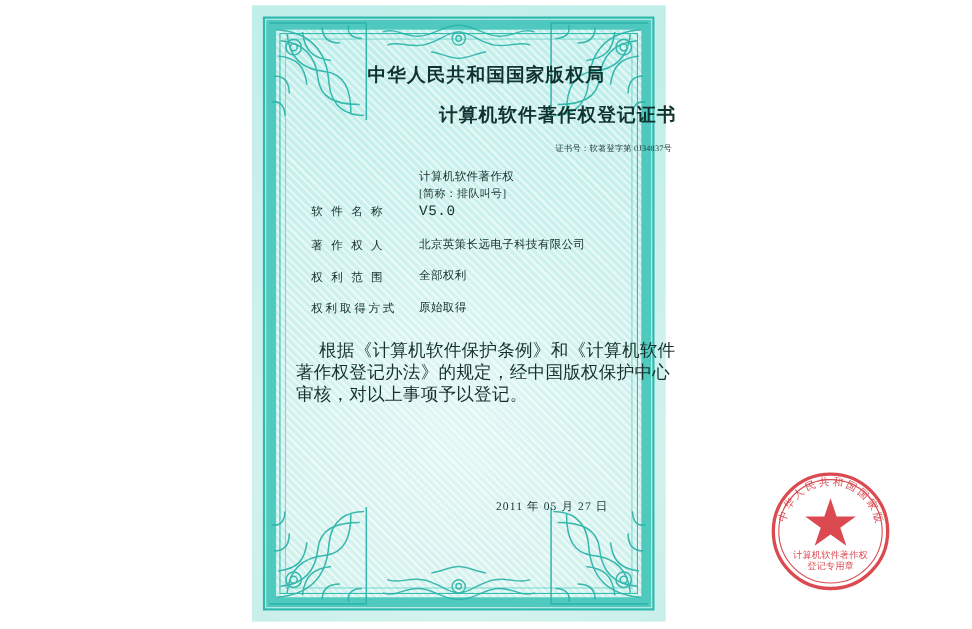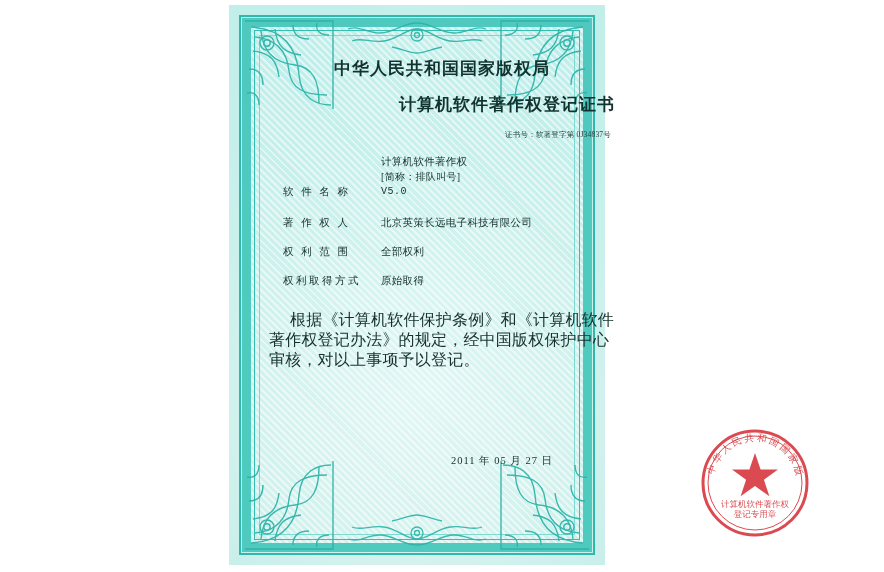--- a/index.html
+++ b/index.html
@@ -154,21 +154,21 @@
     line-height: 15px;
     color: #15302d;
     letter-spacing: .3px;
   }
   .val .sub {
     display: block;
     font-size: 10px;
   }
   .val .mono {
     font-family: "Liberation Mono", "DejaVu Sans Mono", monospace;
-    font-size: 10px;
+    font-size: 13px;
     letter-spacing: .5px;
   }
   .gap-top { margin-top: 16px; }
   .gap-top2 { margin-top: 14px; }
 
   .para {
     margin-top: 22px;
     font-size: 16px;
     line-height: 20px;
     text-indent: 21px;

